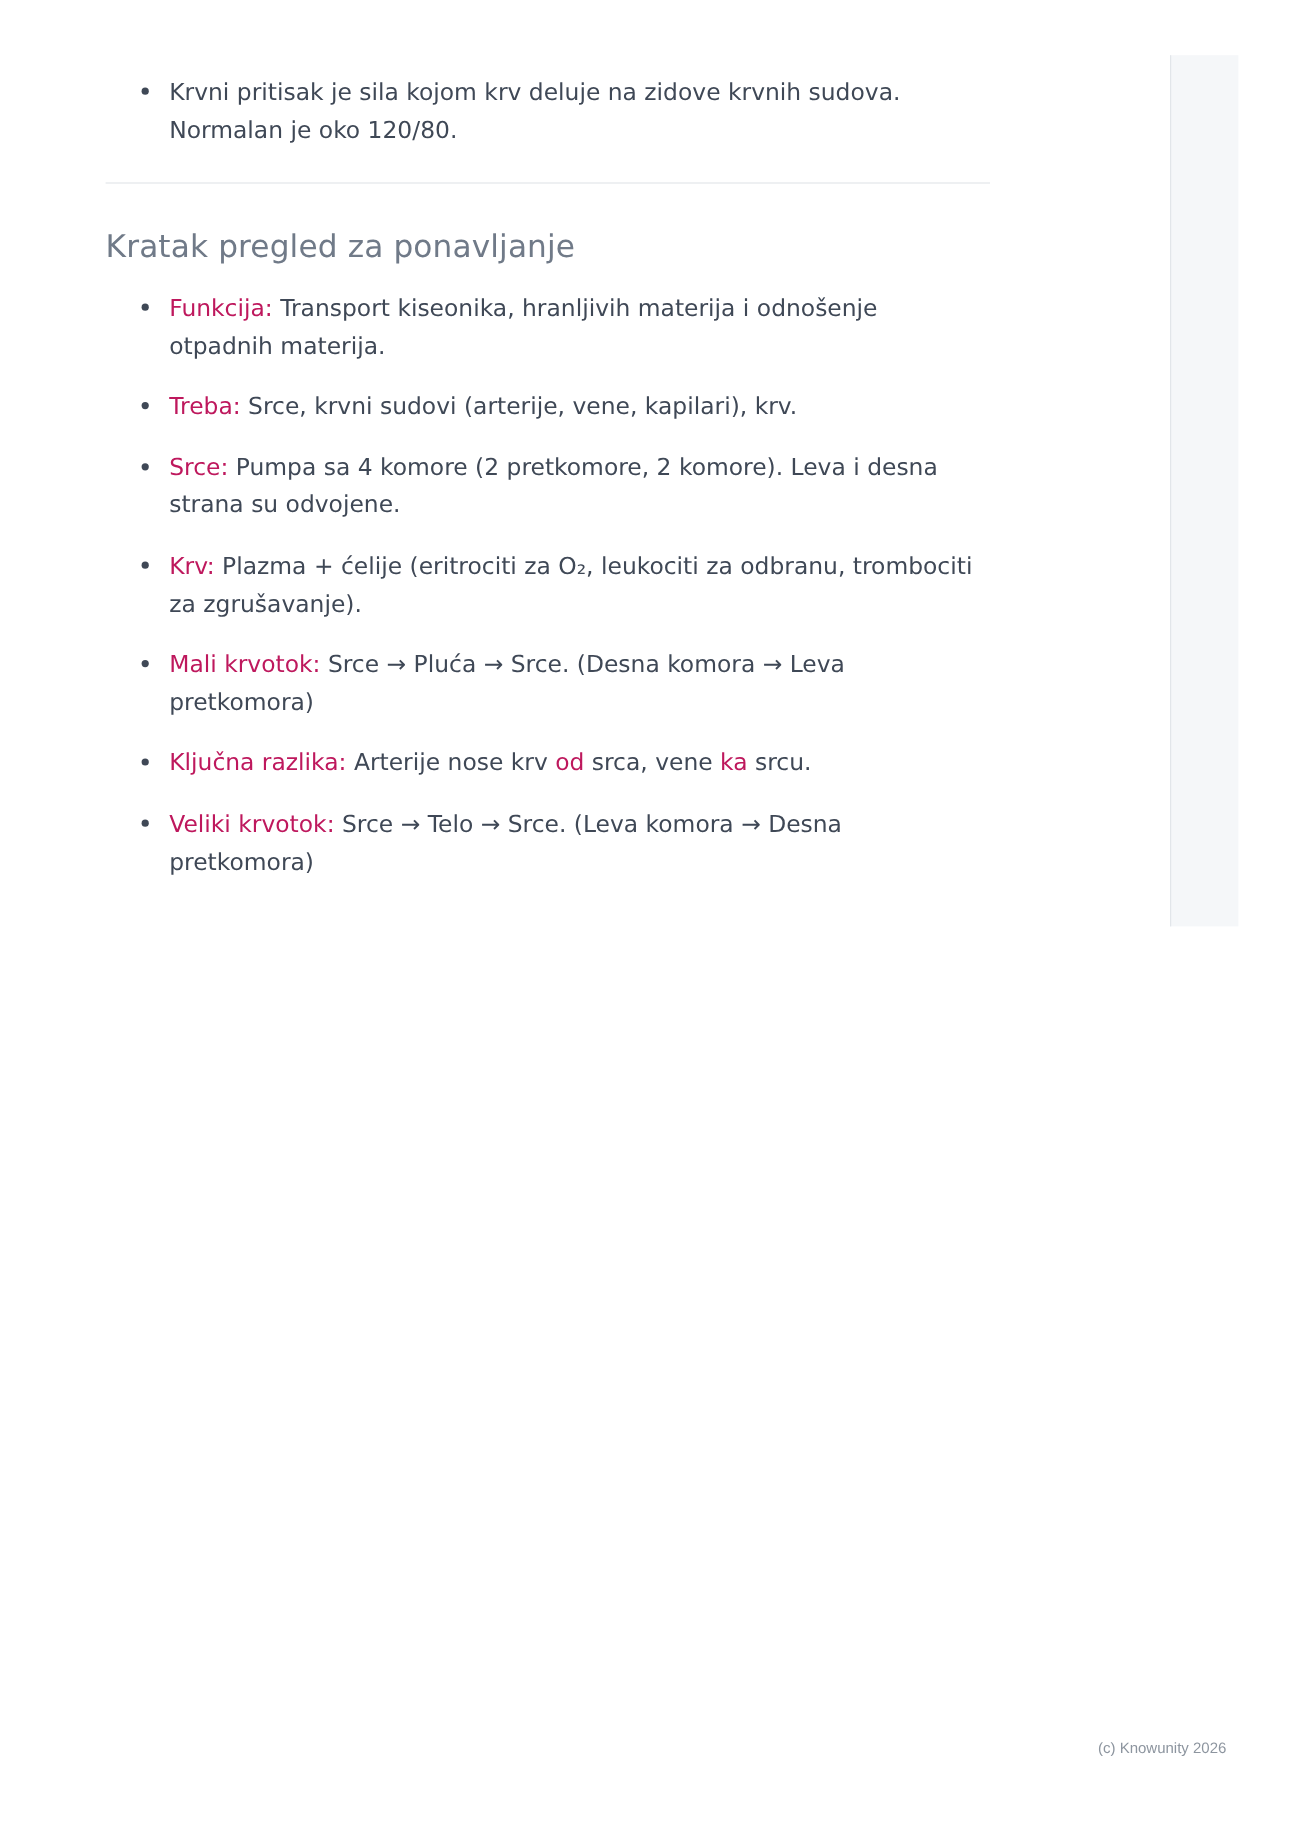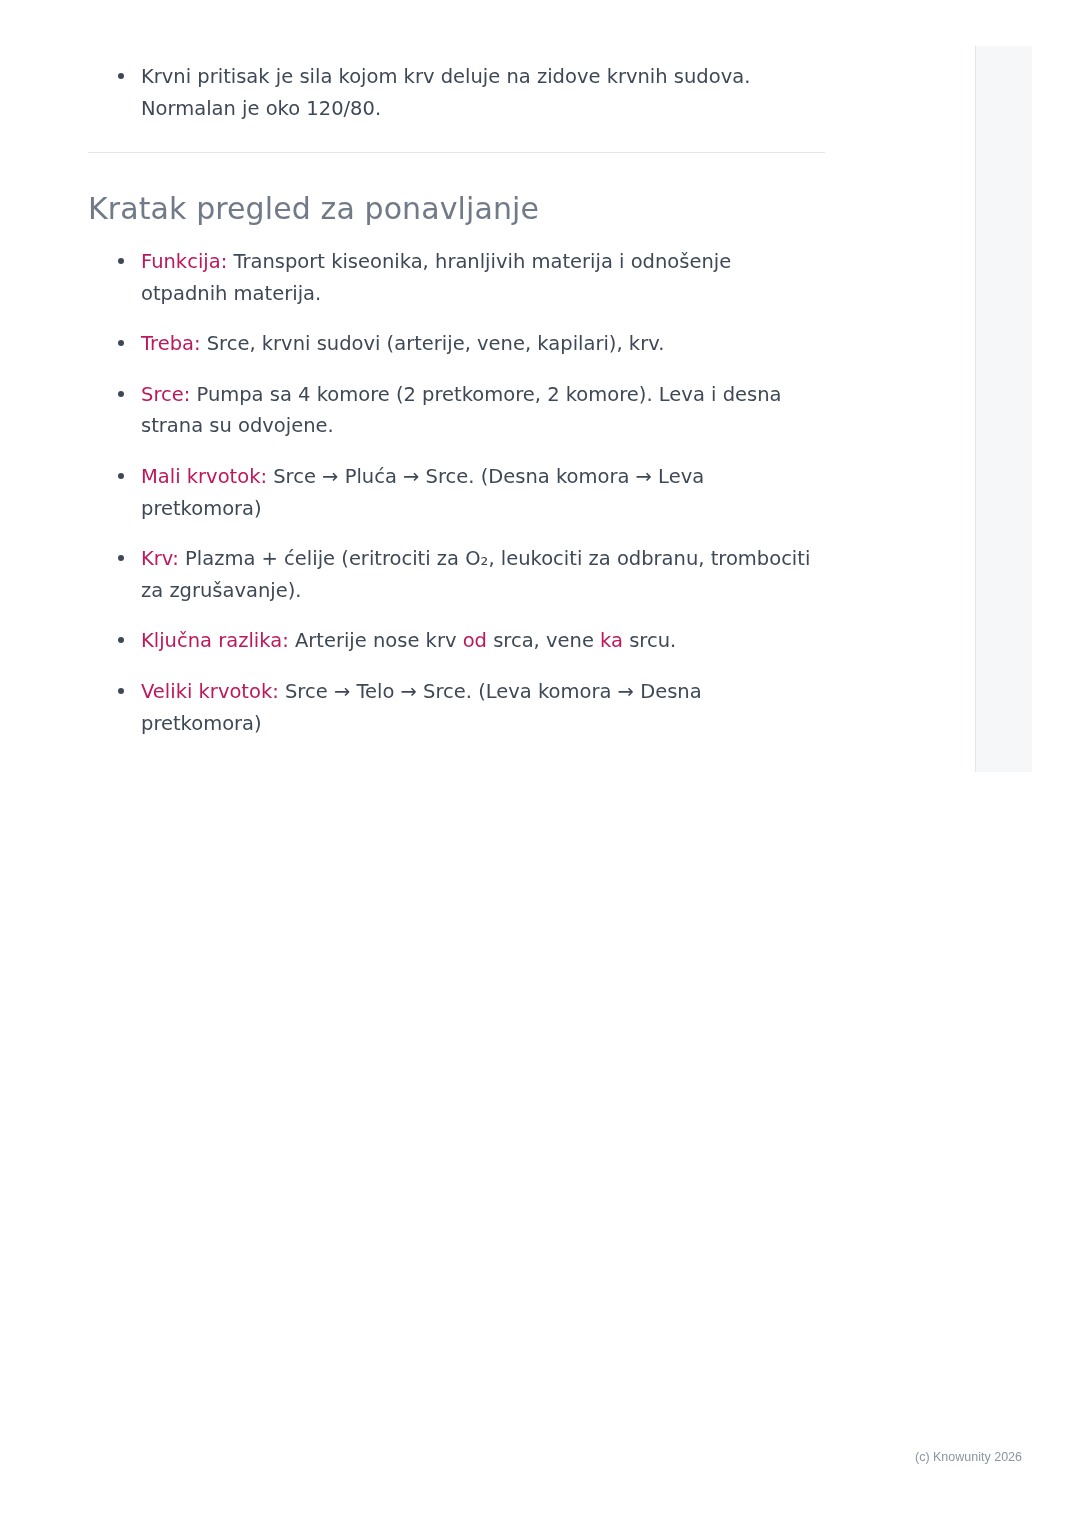--- a/index.html
+++ b/index.html
@@ -67,21 +67,21 @@
   .intro-list li { margin-bottom: 21px; }
 
   hr.divider {
     border: none;
     border-top: 1px solid #e3e6ea;
     margin: 28px 0 0 0;
     width: 737px;
   }
 
   h2.section-title {
-    font-size: 30px;
+    font-size: 26px;
     font-weight: 400;
     color: #707a88;
     margin: 38px 0 20px 0;
     letter-spacing: 0.1px;
   }
 
   .summary-list li {
     margin-bottom: 16px;
     line-height: 1.6;
   }
@@ -118,24 +118,24 @@
       <li>
         <strong>Funkcija:</strong><span> Transport kiseonika, hranljivih materija i odnošenje otpadnih materija.</span>
       </li>
       <li>
         <strong>Treba:</strong><span> Srce, krvni sudovi (arterije, vene, kapilari), krv.</span>
       </li>
       <li>
         <strong>Srce:</strong><span> Pumpa sa 4 komore (2 pretkomore, 2 komore). Leva i desna strana su odvojene.</span>
       </li>
       <li>
-        <strong>Mali krvotok:</strong><span> Srce → Pluća → Srce. (Desna komora → Leva pretkomora)</span>
+        <strong>Krv:</strong><span> Plazma + ćelije (eritrociti za O₂, leukociti za odbranu, trombociti za zgrušavanje).</span>
       </li>
       <li>
-        <strong>Krv:</strong><span> Plazma + ćelije (eritrociti za O₂, leukociti za odbranu, trombociti za zgrušavanje).</span>
+        <strong>Mali krvotok:</strong><span> Srce → Pluća → Srce. (Desna komora → Leva pretkomora)</span>
       </li>
       <li>
         <strong>Ključna razlika:</strong><span> Arterije nose krv <b>od</b> srca, vene <b>ka</b> srcu.</span>
       </li>
       <li>
         <strong>Veliki krvotok:</strong><span> Srce → Telo → Srce. (Leva komora → Desna pretkomora)</span>
       </li>
     </ul>
 
   </div>

